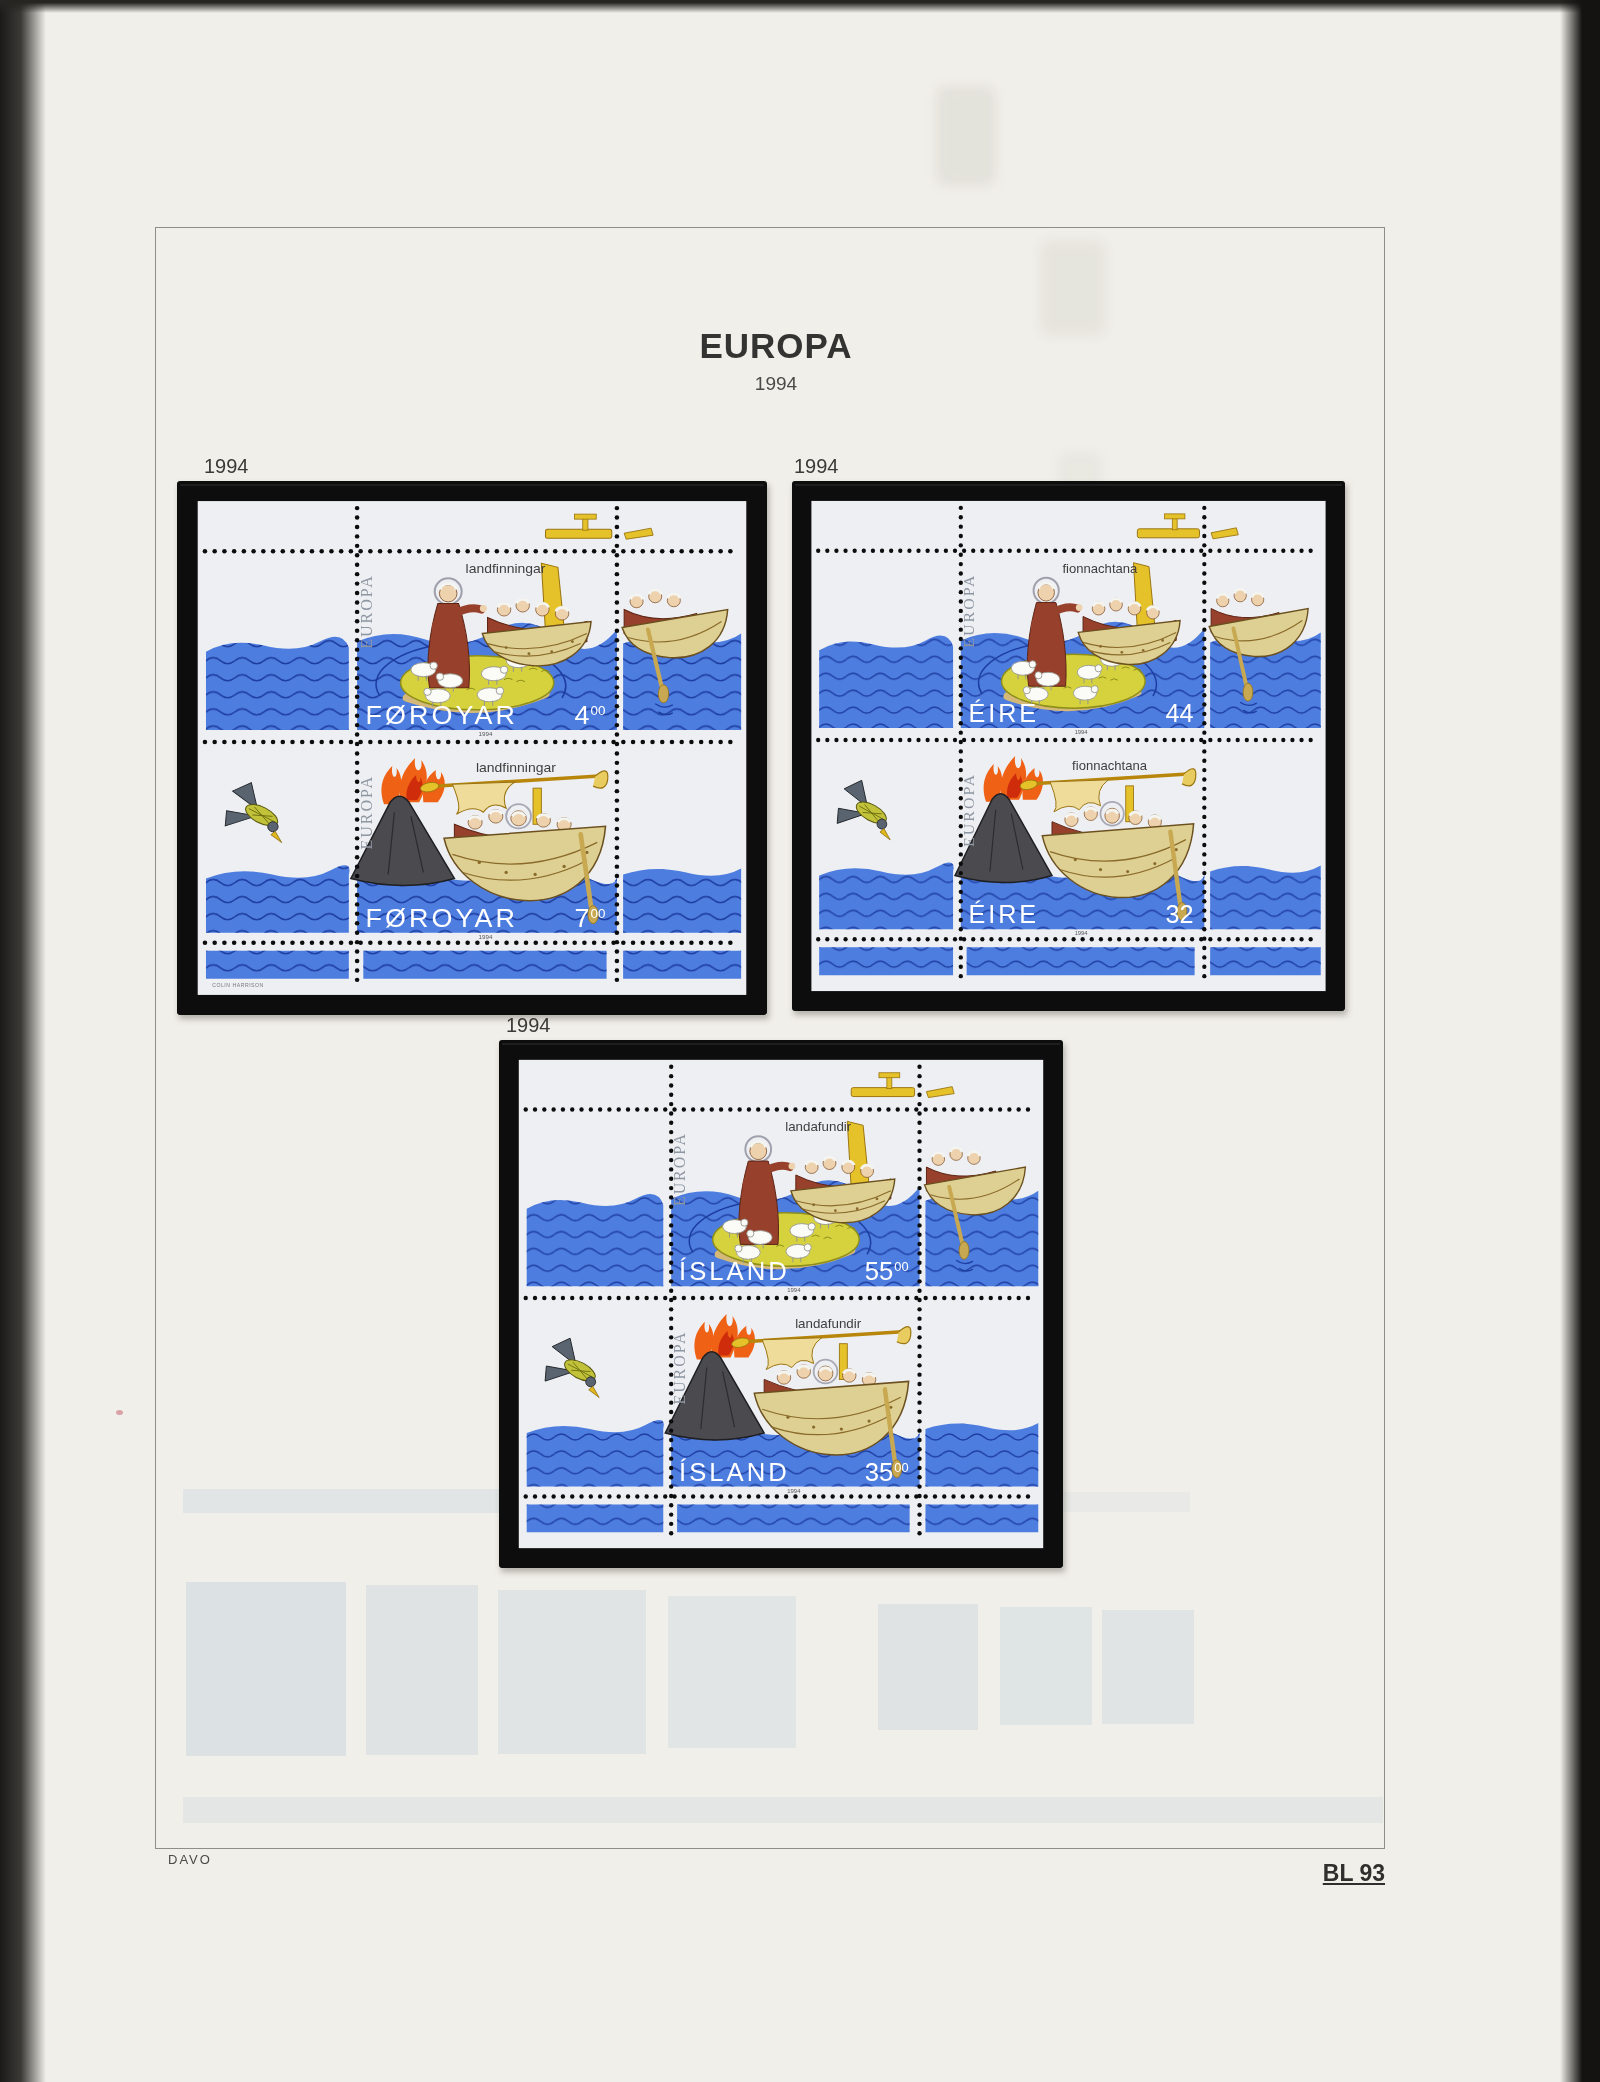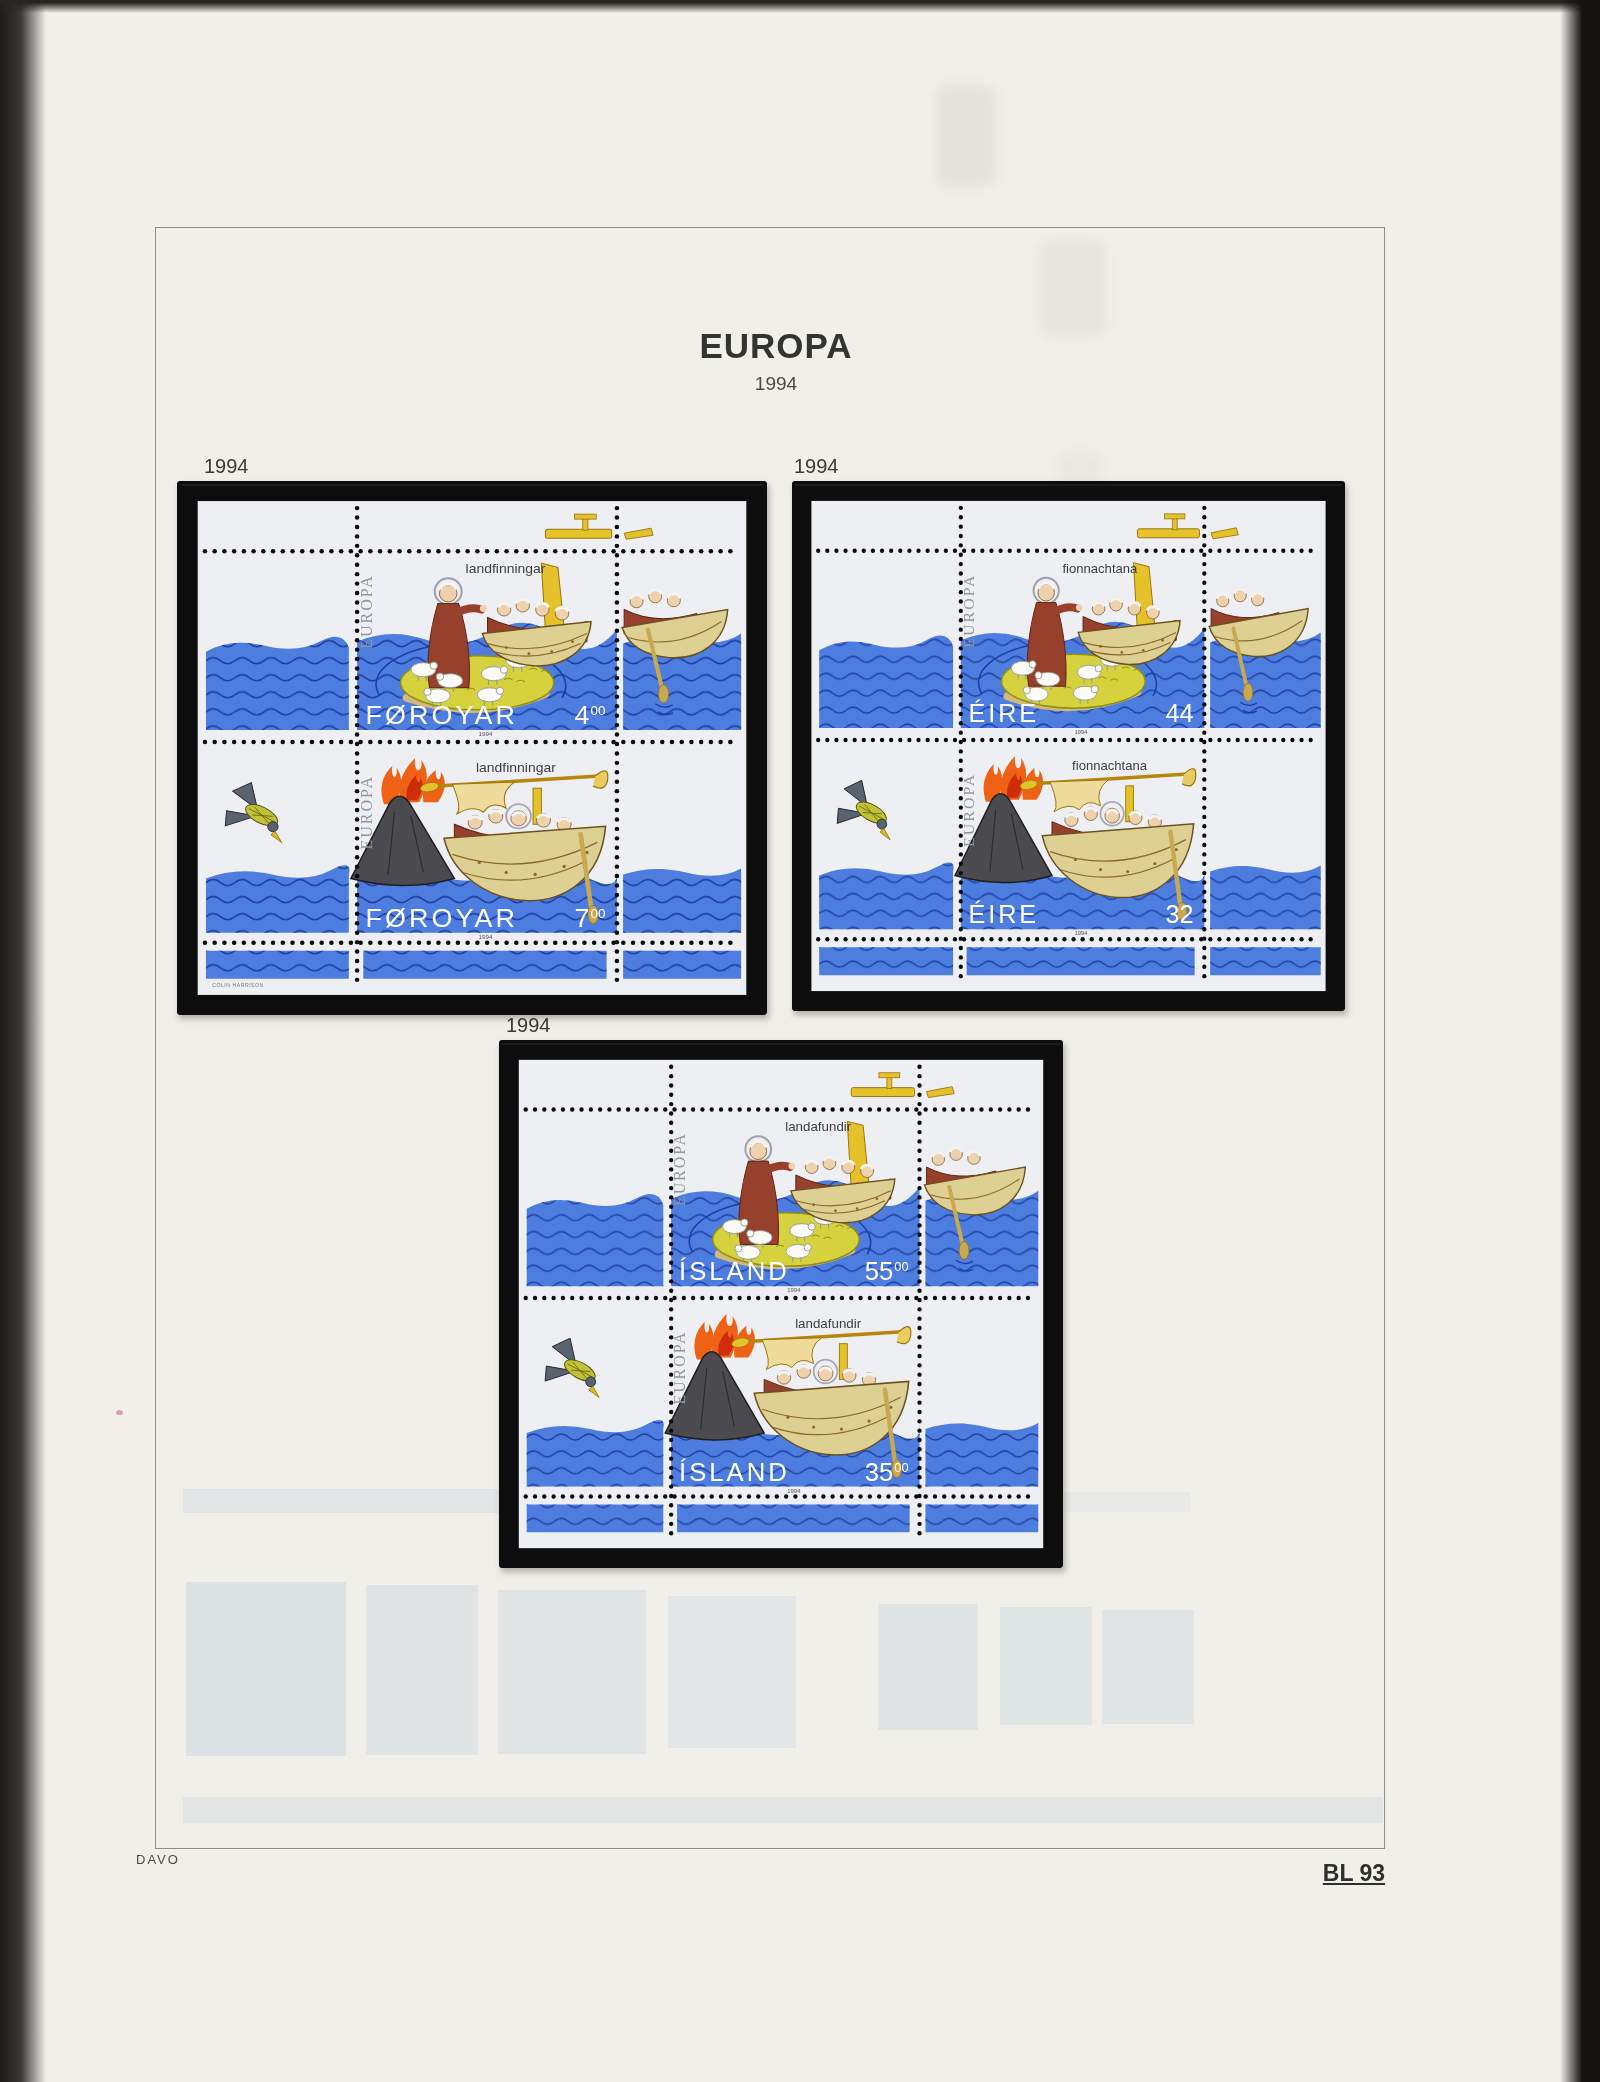--- a/index.html
+++ b/index.html
@@ -17,21 +17,21 @@
   .title-year{margin-top:7px;font-size:19px;color:#4a4a48;}
   .block-year{font-size:20px;color:#3a3a38;}
   .by-faroe{left:204px;top:455px;}
   .by-eire{left:794px;top:455px;}
   .by-island{left:506px;top:1014px;}
   .block{box-shadow:2px 4px 6px rgba(60,58,52,.35);}
   .blk-faroe{left:177px;top:481px;width:590px;height:534px;}
   .blk-eire{left:792px;top:481px;width:553px;height:530px;}
   .blk-island{left:499px;top:1040px;width:564px;height:528px;}
   .block svg{display:block;width:100%;height:100%;}
-  .publisher{left:136px;top:1852px;font-size:13px;letter-spacing:2px;color:#4a4a48;}
+  .publisher{left:168px;top:1852px;font-size:13px;letter-spacing:2px;color:#4a4a48;}
   .catalog{left:1180px;top:1860px;width:205px;text-align:right;font-size:23px;font-weight:bold;color:#2f2f2d;text-decoration:underline;}
   
   .ghost{background:rgba(187,204,220,.38);}
   .smudge{background:rgba(140,138,134,.13);filter:blur(6px);border-radius:10px;}
   .speck{width:7px;height:5px;border-radius:50%;background:rgba(205,120,130,.65);}
 </style>
 </head>
 <body>
 
 <div class="photo">

